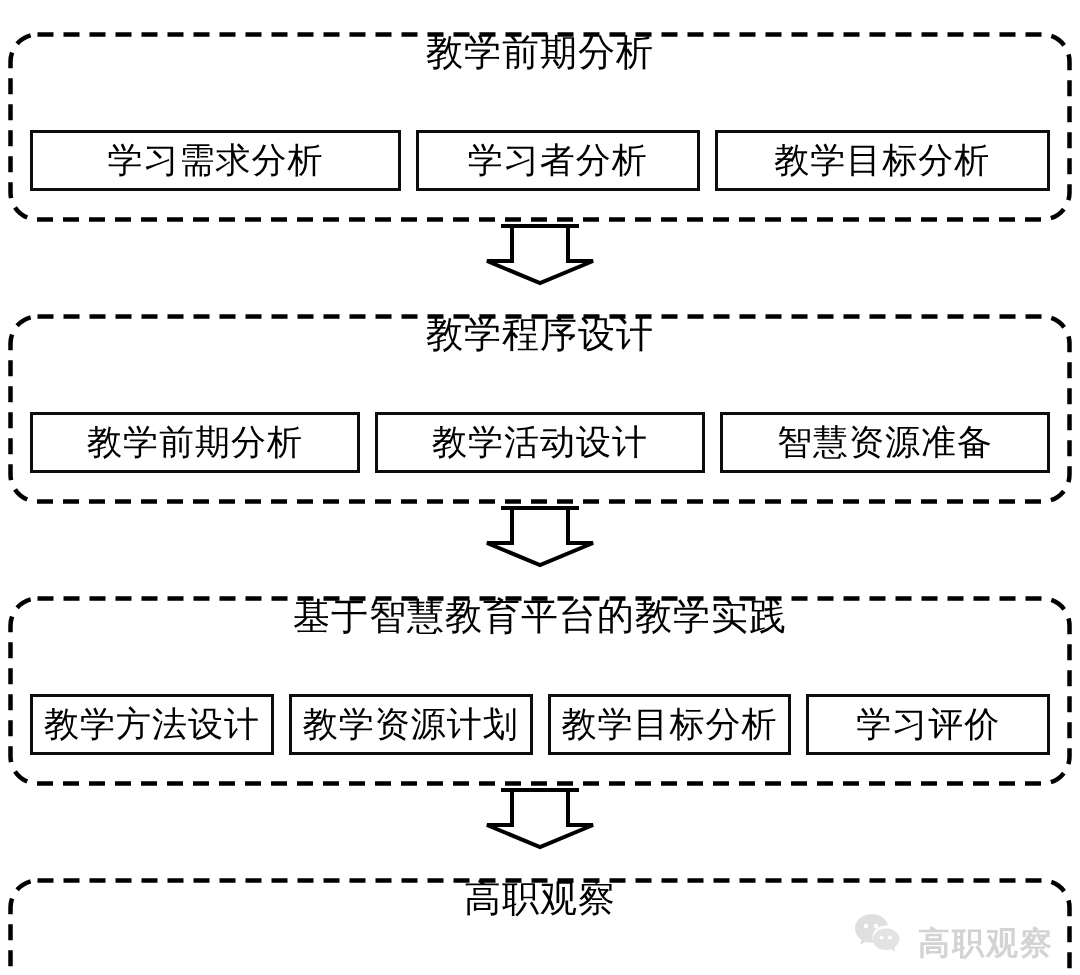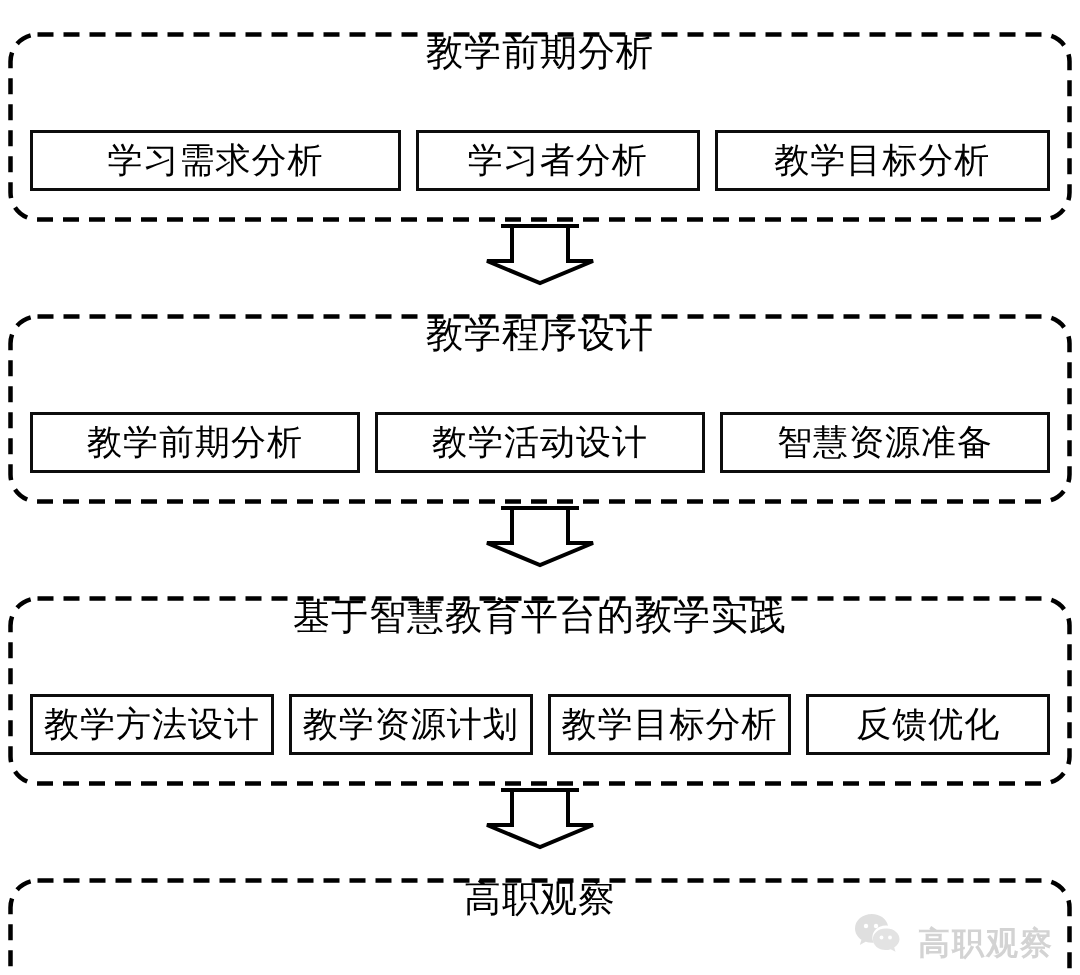--- a/index.html
+++ b/index.html
@@ -91,21 +91,21 @@
 
   <div class="stage" id="s3">
     <svg class="border" viewBox="0 0 1064 190" preserveAspectRatio="none" aria-hidden="true">
       <rect x="2.5" y="2.5" width="1059" height="185" rx="27" fill="none" stroke="#000" stroke-width="4.5" stroke-dasharray="16 10"></rect>
     </svg>
     <div class="stage-title">基于智慧教育平台的教学实践</div>
     <div class="row">
       <div class="box">教学方法设计</div>
       <div class="box">教学资源计划</div>
       <div class="box">教学目标分析</div>
-      <div class="box">反馈优化</div>
+      <div class="box">学习评价</div>
     </div>
   </div>
 
   <div class="arrow-gap">
     <svg width="112" height="62" viewBox="0 0 112 62" aria-hidden="true">
       <polygon points="28,2 84,2 84,37 109,37 56,59 3,37 28,37" fill="#fff" stroke="#000" stroke-width="4" stroke-linejoin="miter"></polygon>
       <line x1="17" y1="2" x2="95" y2="2" stroke="#000" stroke-width="4"></line>
     </svg>
   </div>
 

